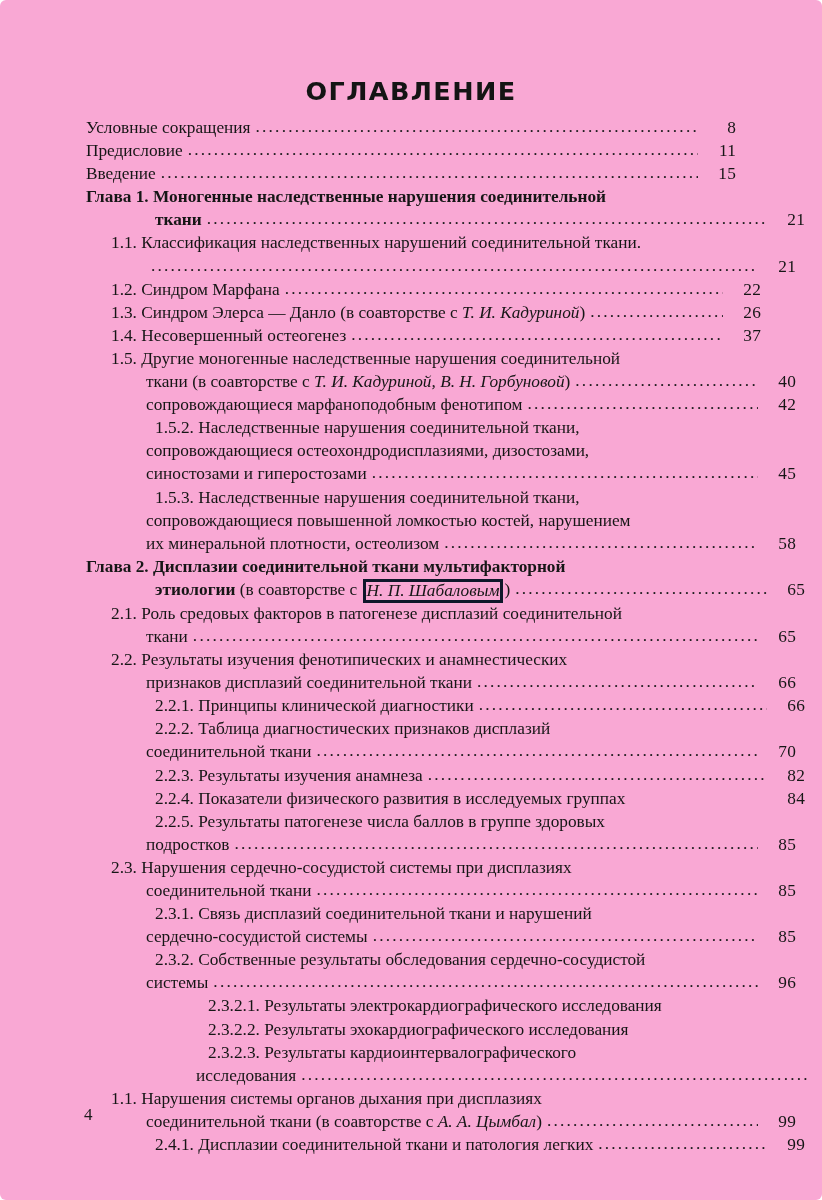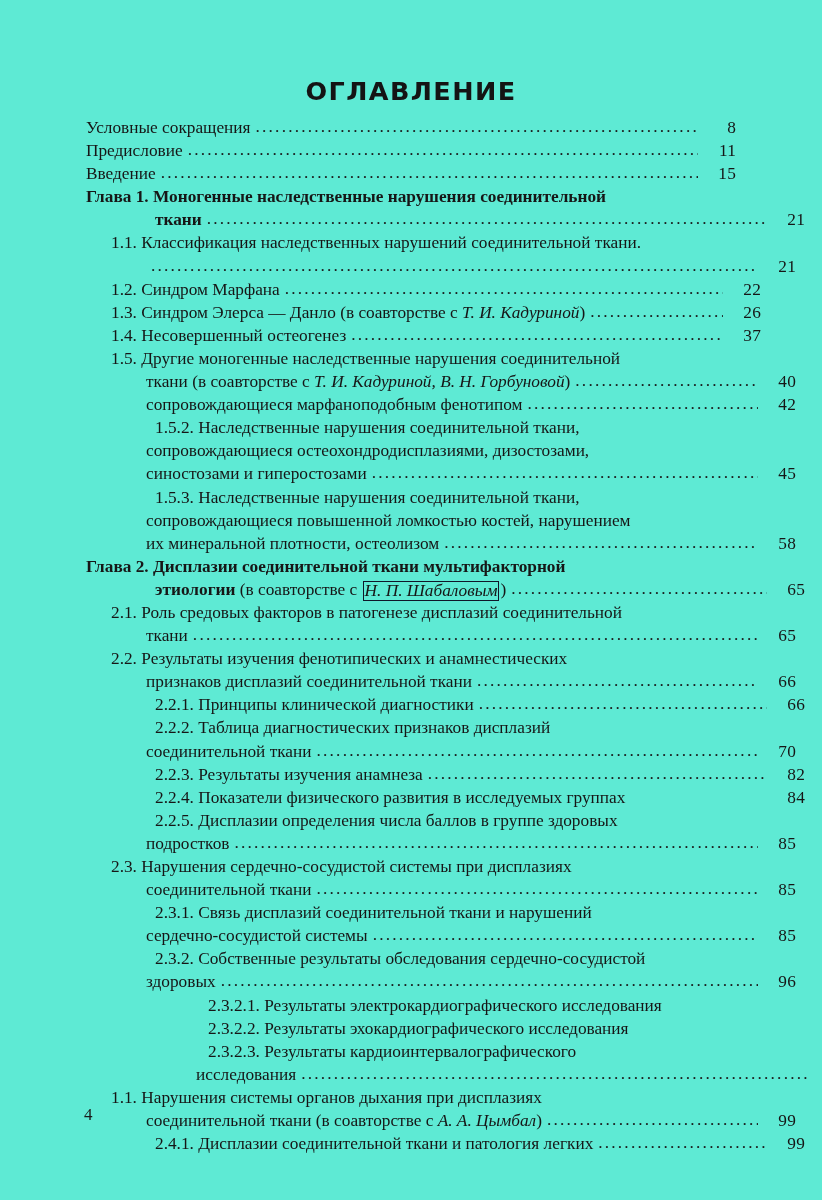--- a/index.html
+++ b/index.html
@@ -13,21 +13,22 @@
     height: 1200px;
     position: relative;
     font-family: "Liberation Serif", "DejaVu Serif", serif;
     color: #161616;
     overflow: hidden;
   }
 
   .page {
     position: absolute;
     inset: 0;
-    background: #5eead4;
+    background: #f9a8d4;
+    border-radius: 6px;
   }
 
   
   .toc-title {
     position: absolute;
     top: 76px;
     left: 0;
     width: 822px;
     text-align: center;
     font-family: "DejaVu Sans", "Liberation Sans", sans-serif;
@@ -102,21 +103,21 @@
   .ind-2c { padding-left: 60px; justify-content: space-between; }   
   .ind-3  { padding-left: 122px; }  
   .ind-3c { padding-left: 110px; }  
 
   .bold   { font-weight: bold; }
   .ital   { font-style: italic; }
 
   
   .boxed {
     display: inline-block;
-    border: 1px solid #0f172a;
+    border: 3px solid #0f172a;
     padding: 0 1px;
     margin: 0 1px;
     line-height: 1.04;
     font-style: italic;
     position: relative;
     top: 1px;
   }
 
   
   .folio {
@@ -197,34 +198,34 @@
         <div class="line ind-2"><span class="txt">2.2.2. Таблица диагностических признаков дисплазий</span><span class="leader none"></span><span class="pagenum empty"></span></div>
         <div class="line ind-2c"><span class="txt">соединительной ткани</span><span class="leader"></span><span class="pagenum">70</span></div>
       </div>
       <div class="entry">
         <div class="line ind-2"><span class="txt">2.2.3. Результаты изучения анамнеза</span><span class="leader"></span><span class="pagenum">82</span></div>
       </div>
       <div class="entry">
         <div class="line ind-2"><span class="txt">2.2.4. Показатели физического развития в исследуемых группах</span><span class="leader none"></span><span class="pagenum">84</span></div>
       </div>
       <div class="entry">
-        <div class="line ind-2"><span class="txt">2.2.5. Дисплазии определения числа баллов в группе здоровых</span><span class="leader none"></span><span class="pagenum empty"></span></div>
+        <div class="line ind-2"><span class="txt">2.2.5. Результаты патогенезе числа баллов в группе здоровых</span><span class="leader none"></span><span class="pagenum empty"></span></div>
         <div class="line ind-2c"><span class="txt">подростков</span><span class="leader"></span><span class="pagenum">85</span></div>
       </div>
       <div class="entry">
         <div class="line ind-1"><span class="txt">2.3. Нарушения сердечно-сосудистой системы при дисплазиях</span><span class="leader none"></span><span class="pagenum empty"></span></div>
         <div class="line ind-1c"><span class="txt">соединительной ткани</span><span class="leader"></span><span class="pagenum">85</span></div>
       </div>
       <div class="entry">
         <div class="line ind-2"><span class="txt">2.3.1. Связь дисплазий соединительной ткани и нарушений</span><span class="leader none"></span><span class="pagenum empty"></span></div>
         <div class="line ind-2c"><span class="txt">сердечно-сосудистой системы</span><span class="leader"></span><span class="pagenum">85</span></div>
       </div>
       <div class="entry">
         <div class="line ind-2"><span class="txt">2.3.2. Собственные результаты обследования сердечно-сосудистой</span><span class="leader none"></span><span class="pagenum empty"></span></div>
-        <div class="line ind-2c"><span class="txt">здоровых</span><span class="leader"></span><span class="pagenum">96</span></div>
+        <div class="line ind-2c"><span class="txt">системы</span><span class="leader"></span><span class="pagenum">96</span></div>
       </div>
       <div class="entry">
         <div class="line ind-3"><span class="txt">2.3.2.1. Результаты электрокардиографического исследования</span><span class="leader none"></span></div>
       </div>
       <div class="entry">
         <div class="line ind-3"><span class="txt">2.3.2.2. Результаты эхокардиографического исследования</span><span class="leader none"></span></div>
       </div>
       <div class="entry">
         <div class="line ind-3"><span class="txt">2.3.2.3. Результаты кардиоинтервалографического</span><span class="leader none"></span><span class="pagenum empty"></span></div>
         <div class="line ind-3c"><span class="txt">исследования</span><span class="leader"></span><span class="pagenum">98</span></div>

